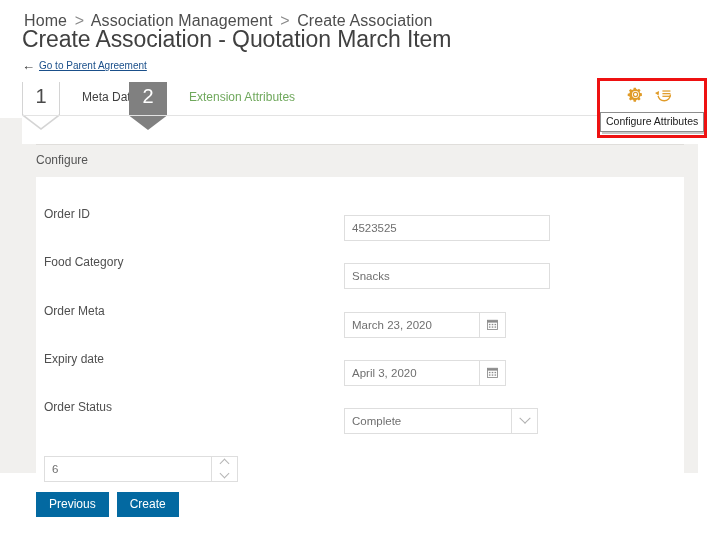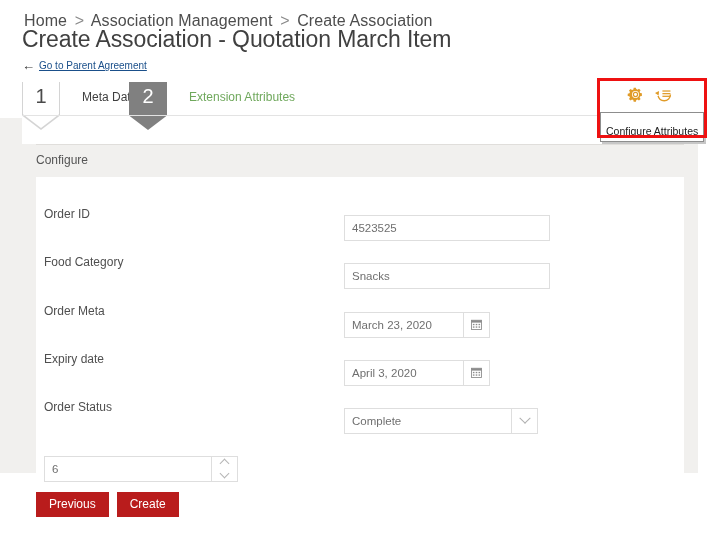--- a/index.html
+++ b/index.html
@@ -160,21 +160,21 @@
   
   .tooltip {
     position: absolute;
     left: 600px;
     top: 112px;
     background: #ffffff;
     border: 1px solid #8d8d8d;
     box-shadow: 2px 2px 0 rgba(0,0,0,.22);
     font-size: 10.5px;
     color: #202020;
-    padding: 12px 5px 3px 5px;
+    padding: 2px 5px 3px 5px;
     white-space: nowrap;
     line-height: 1.25;
   }
 
   
   .red-box {
     position: absolute;
     left: 597px;
     top: 78px;
     width: 110px;
@@ -258,21 +258,21 @@
     height: 26px;
     border: 1px solid #dedede;
     background: #ffffff;
     font-family: "Liberation Sans", sans-serif;
     font-size: 11.5px;
     color: #6f6f6f;
     padding: 0 7px;
     outline: none;
   }
   .w-wide { width: 206px; }
-  .w-date { width: 120px; }
+  .w-date { width: 136px; }
   .w-sel  { width: 168px; }
   .w-num  { width: 168px; }
 
   .ctl-btn {
     box-sizing: border-box;
     width: 26px;
     height: 26px;
     border: 1px solid #dedede;
     border-left: none;
     background: #ffffff;
@@ -309,21 +309,21 @@
 
   
   .footer {
     position: absolute;
     left: 36px;
     top: 492px;
     display: flex;
     gap: 8px;
   }
   .btn {
-    background: #b91c1c;
+    background: #0369a1;
     color: #ffffff;
     border: none;
     font-family: "Liberation Sans", sans-serif;
     font-size: 12px;
     padding: 6px 13px 7px 13px;
     cursor: pointer;
     line-height: 1;
   }
 </style>
 </head>

